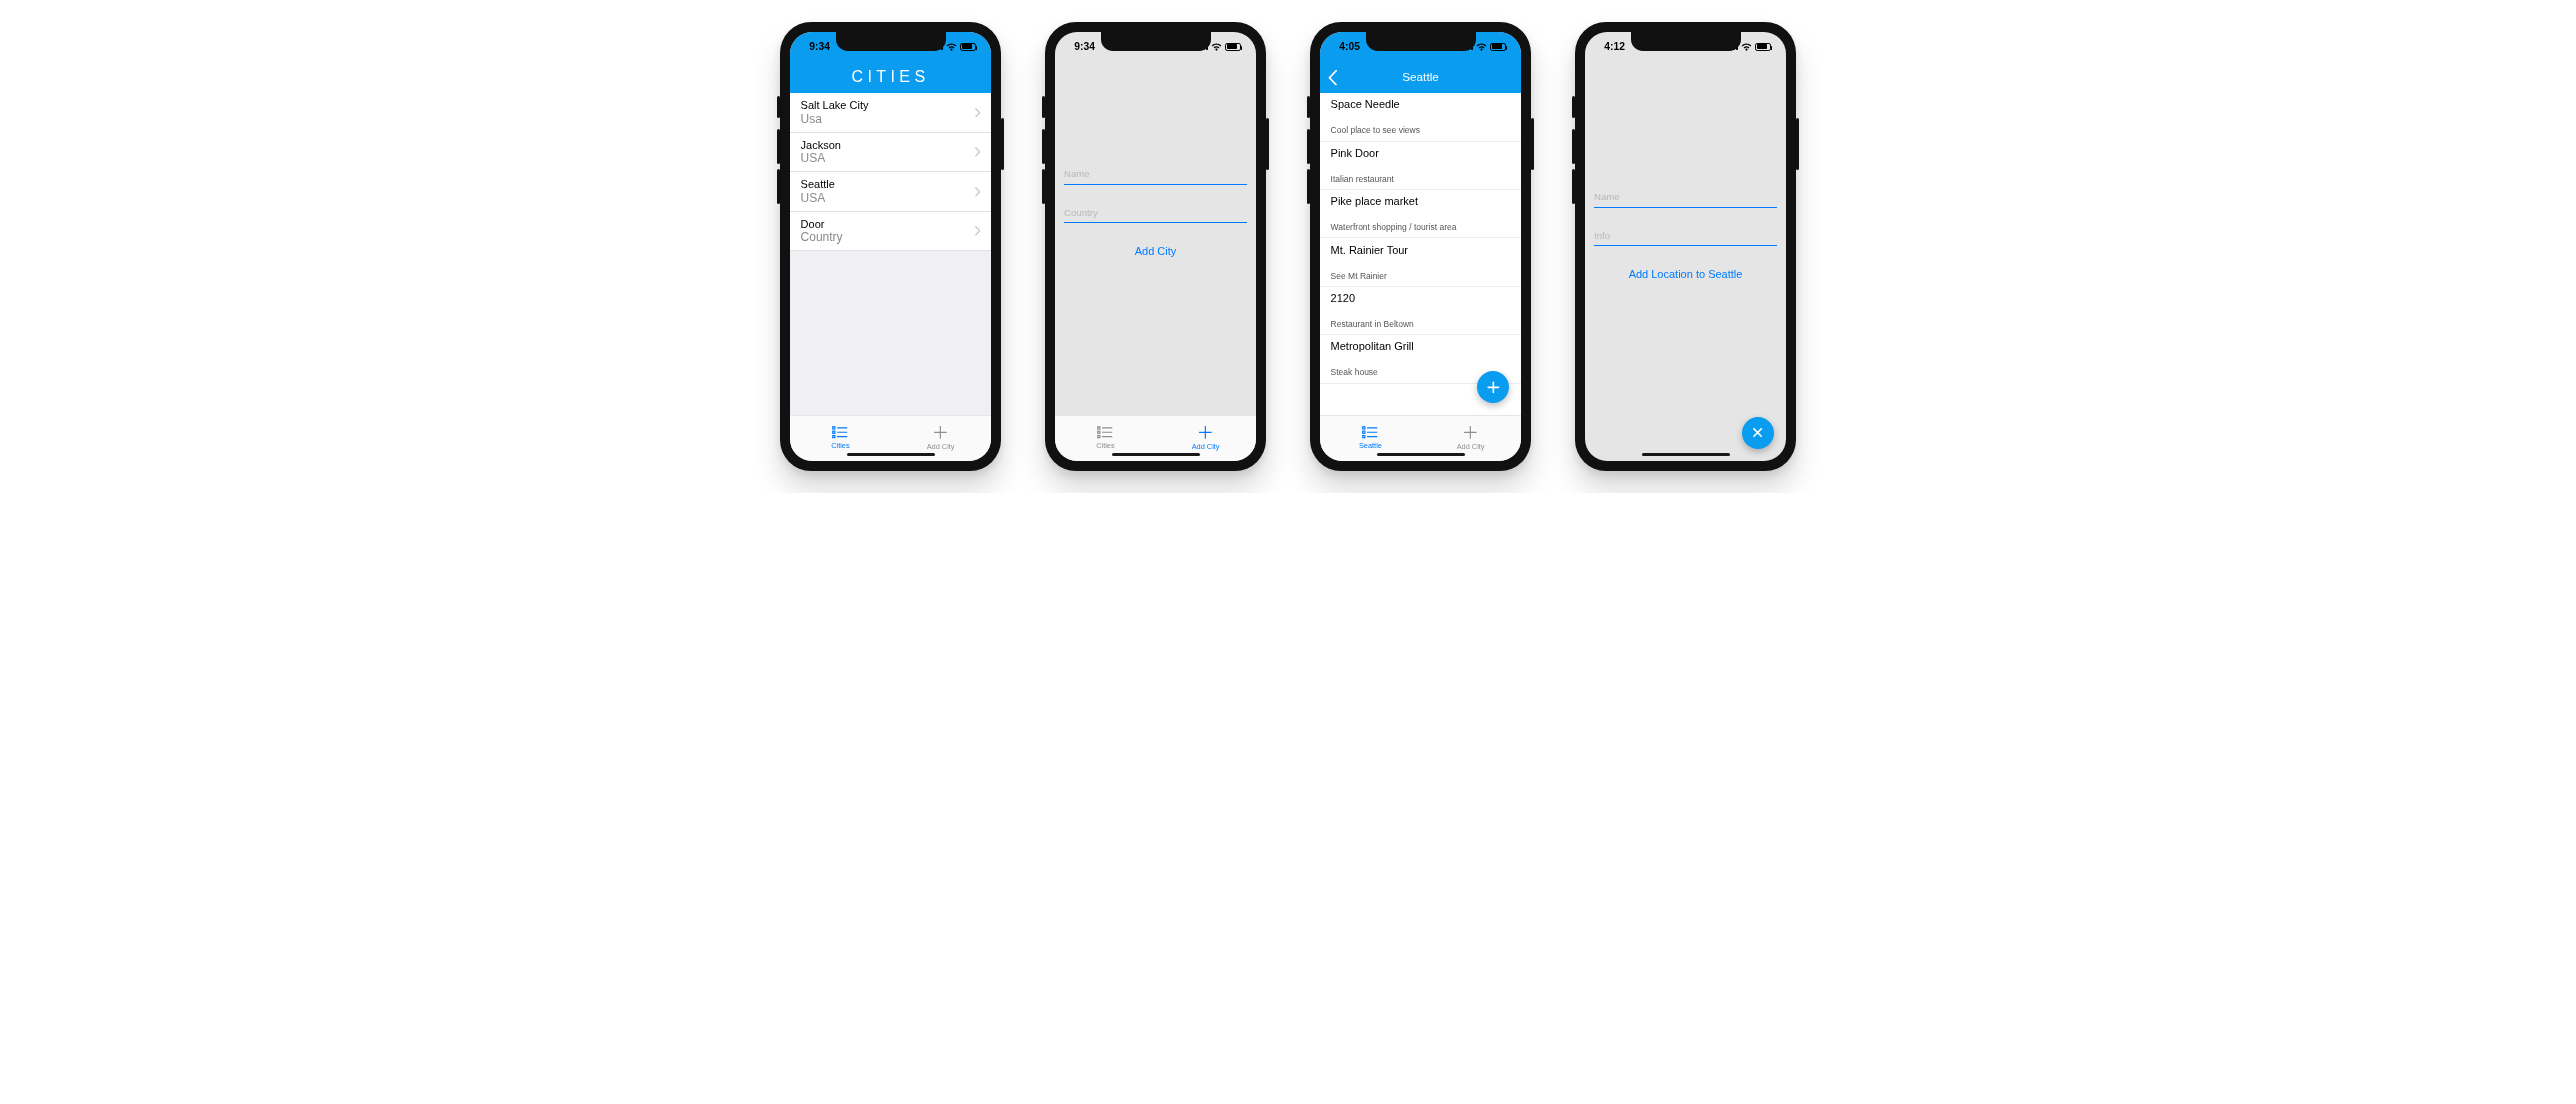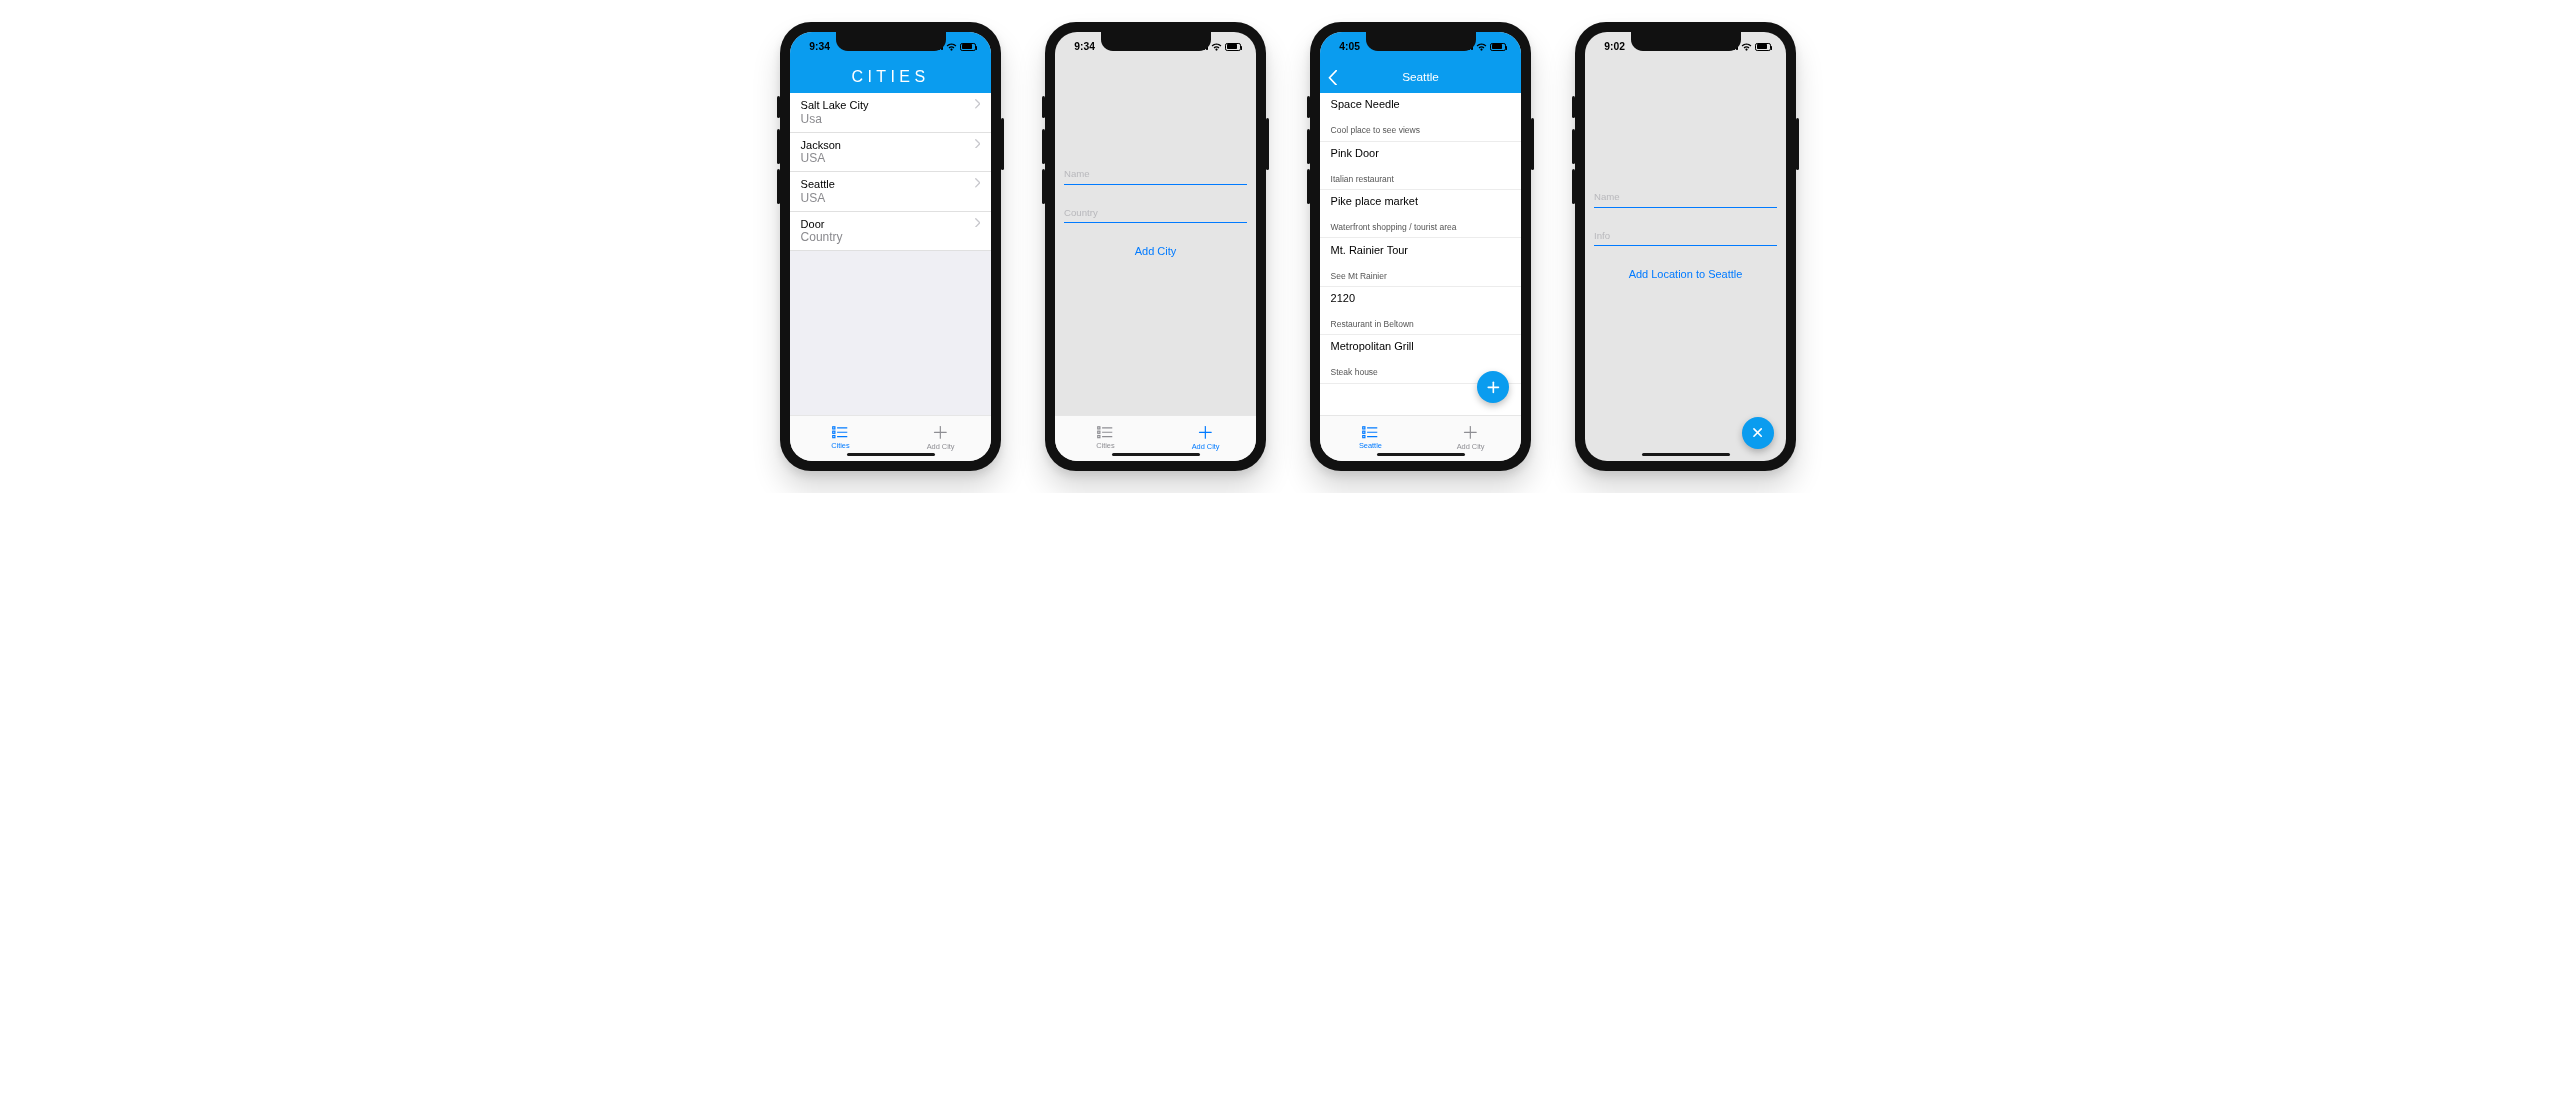--- a/index.html
+++ b/index.html
@@ -111,21 +111,21 @@
   .blue-wrap .status-bar { color:#000; }
   
   .content { flex:1; overflow:hidden; position:relative; }
   .list-grey { background: var(--list-bg); height:100%; }
   .list-white { background:#fff; height:100%; }
   .row {
     background:#fff;
     padding: 5.9px 10.3px;
     border-bottom:0.7px solid var(--light-border);
     display:flex;
-    align-items:flex-start;
+    align-items:center;
     justify-content:space-between;
   }
   .row .texts { display:flex; flex-direction:column; }
   .row .title { font-size:11px; color:#000; }
   .row .sub { font-size:12px; color: var(--grey-text); margin-top:0.7px; }
   .chevron { color:#c7c7cc; }
   .chevron svg{display:block;}
   .row2 {
     background:#fff;
     padding: 5.2px 10.3px;
@@ -465,21 +465,21 @@
 </div>
 
 <div class="phone">
   <div class="side-btn right"></div>
     <div class="side-btn l1"></div>
     <div class="side-btn l2"></div>
     <div class="side-btn l3"></div>
   <div class="screen">
     <div class="notch"></div>
     <div class="status-bar">
-      <span>9:02</span>
+      <span>4:12</span>
       <span class="status-right">
         <span class="sig-icon">
             <span></span>
             <span></span>
             <span></span>
             <span></span>
           </span>
         <span class="wifi-icon">
             <svg width="11" height="8" viewBox="0 0 15 11">
               <path d="M7.5 10.5c.8 0 1.5-.7 1.5-1.5S8.3 7.5 7.5 7.5 6 8.2 6 9s.7 1.5 1.5 1.5zM3.5 6.2l1.3 1.3c.7-.7 1.7-1.2 2.7-1.2s2 .5 2.7 1.2l1.3-1.3C10.4 5.1 9 4.5 7.5 4.5s-2.9.6-4 1.7zM.8 3.5l1.3 1.3C3.5 3.4 5.4 2.5 7.5 2.5s4 .9 5.4 2.3l1.3-1.3C12.4 1.7 10.1.7 7.5.7S2.6 1.7.8 3.5z" fill="currentColor"></path>

